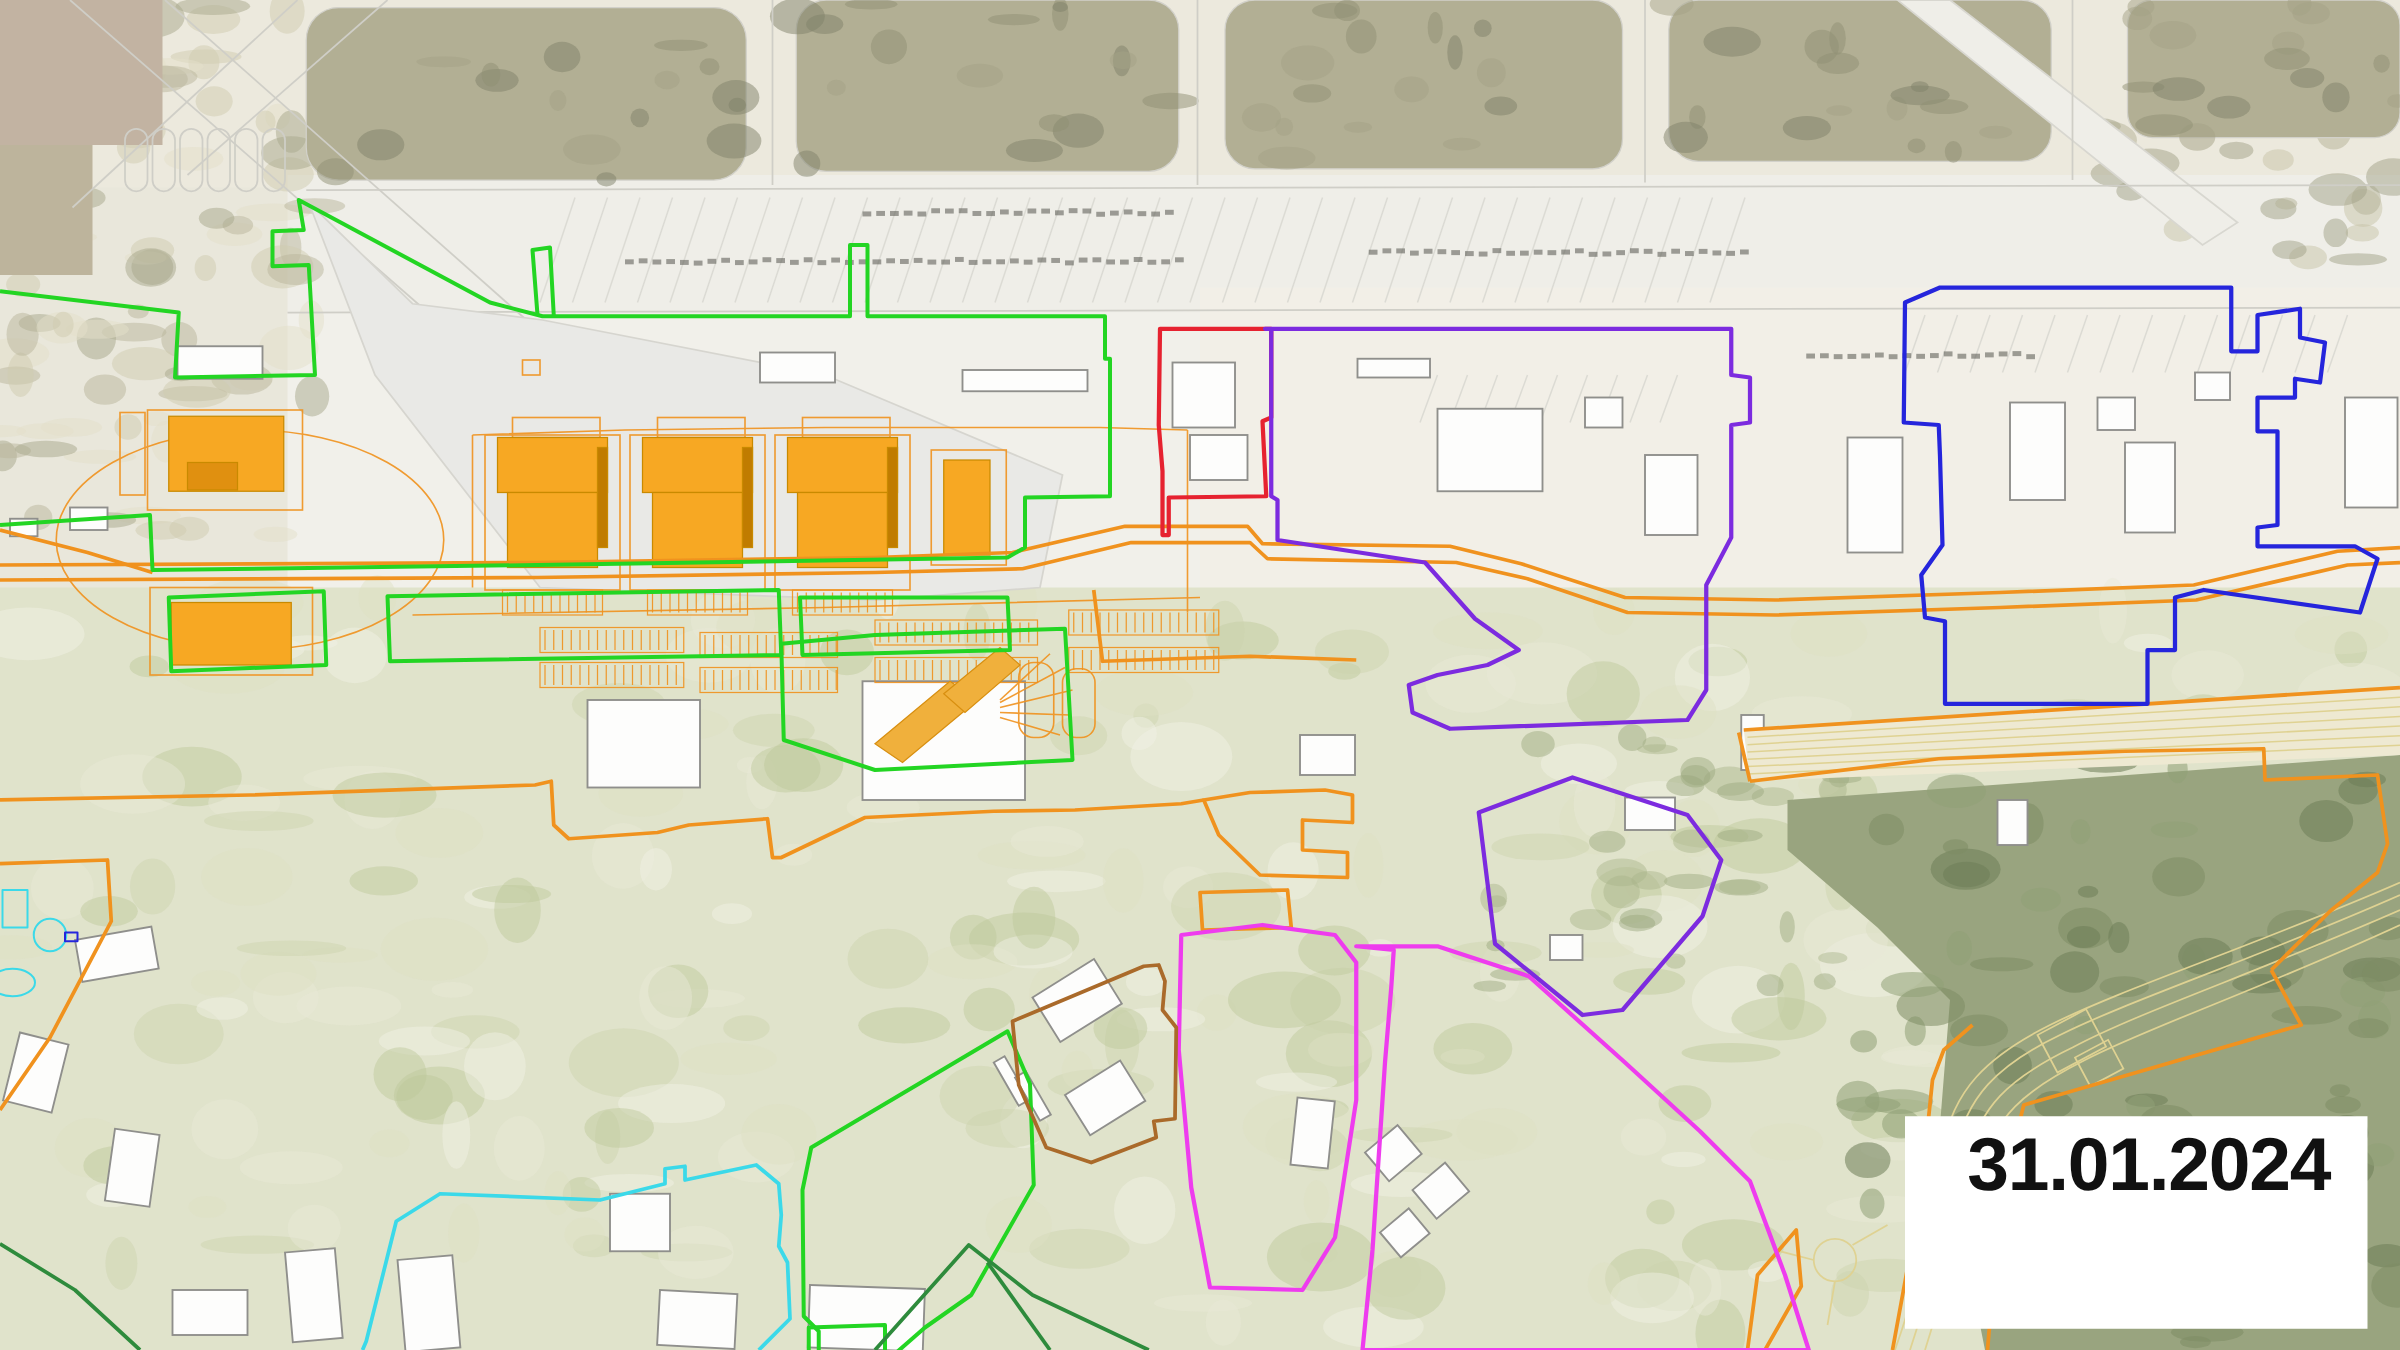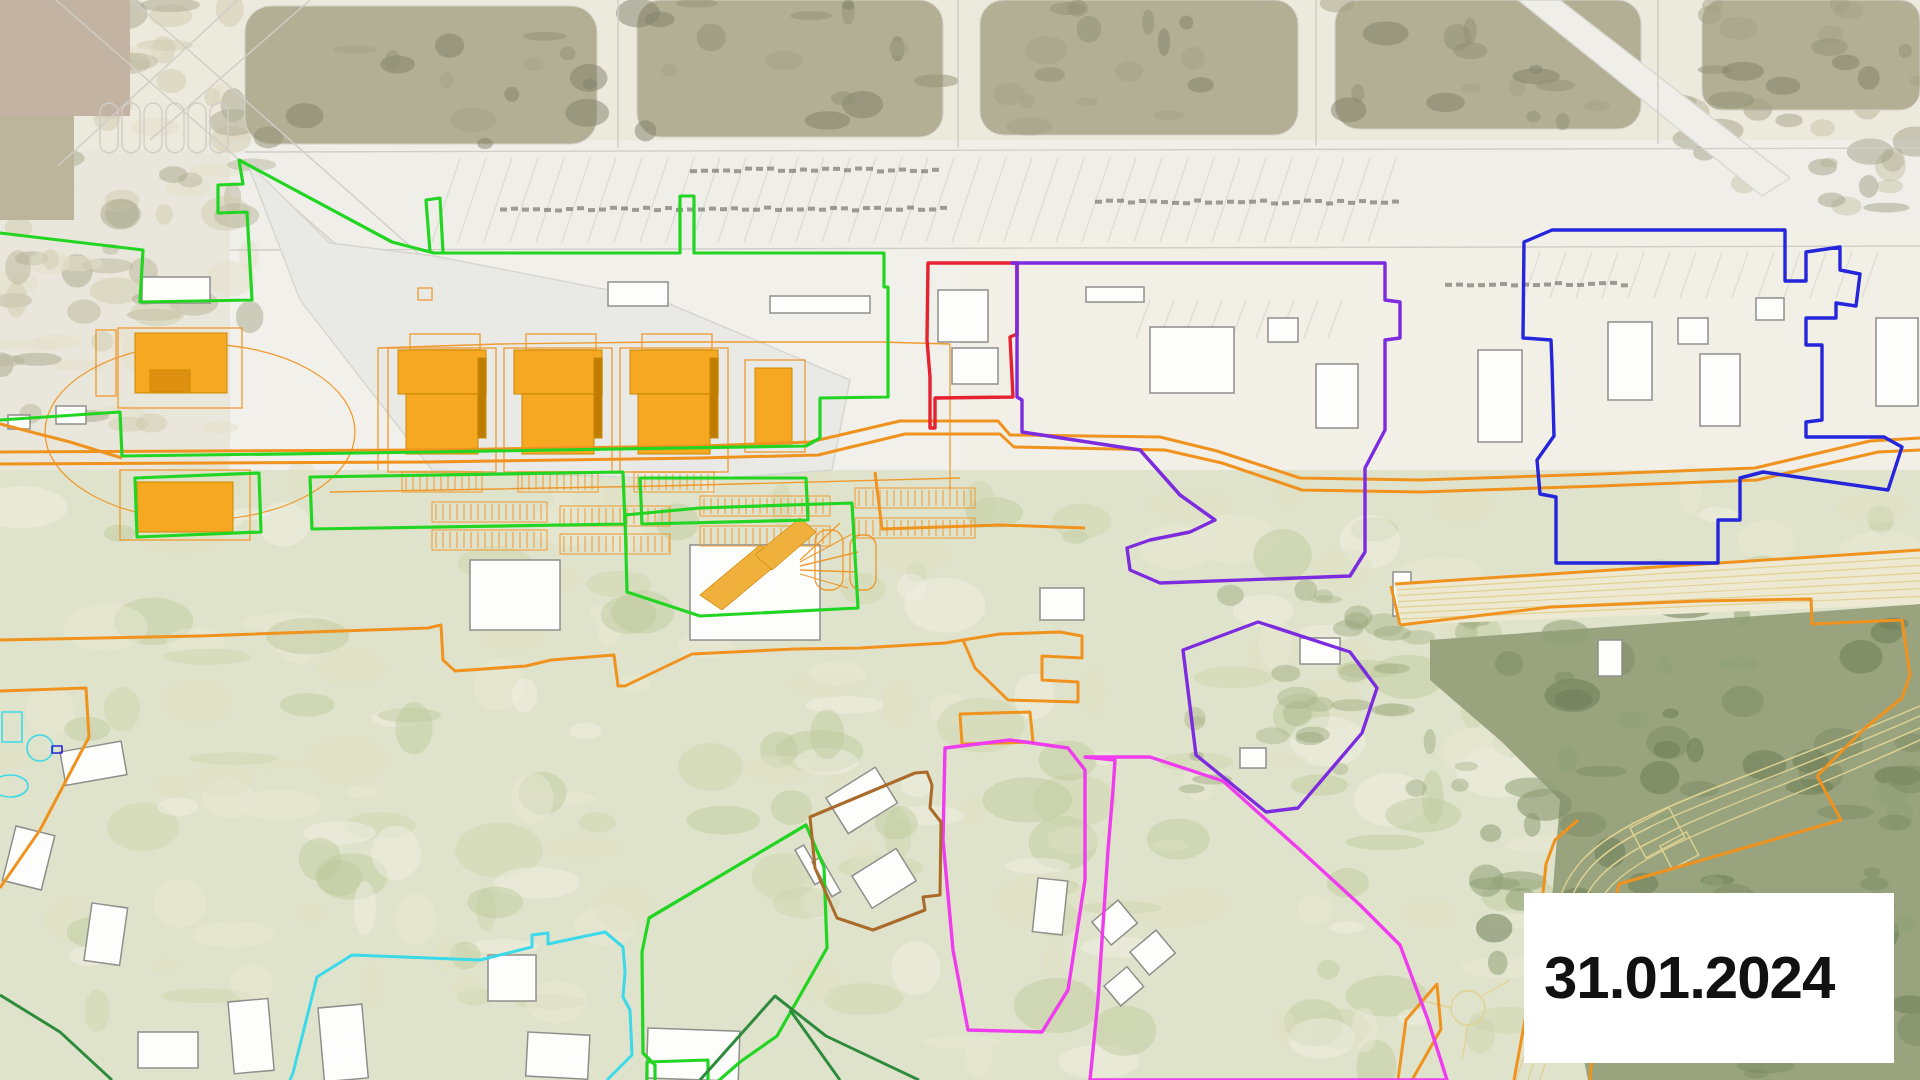--- a/index.html
+++ b/index.html
@@ -1,20 +1,20 @@
 <!DOCTYPE html>
 <html><head>
 <meta charset="utf-8">
 <style>
   html,body{margin:0;padding:0;background:#2a2a2a;}
   .stage{position:relative;width:1920px;height:1080px;overflow:hidden;background:#e9e7db;font-family:"Liberation Sans",sans-serif;}
   .stage svg{position:absolute;left:0;top:0;width:100%;height:100%;}
   .datebox{
     position:absolute;left:1524px;top:893px;width:370px;height:170px;
-    display:flex;flex-direction:column;justify-content:center;
+    display:flex;flex-direction:row;justify-content:center;
     padding-left:20px;box-sizing:border-box;
   }
   .datebox .line{
     font-weight:bold;font-size:60px;line-height:1.3;letter-spacing:-1px;white-space:nowrap;
   }
 </style>
 </head>
 <body>
 
 <div class="stage">

